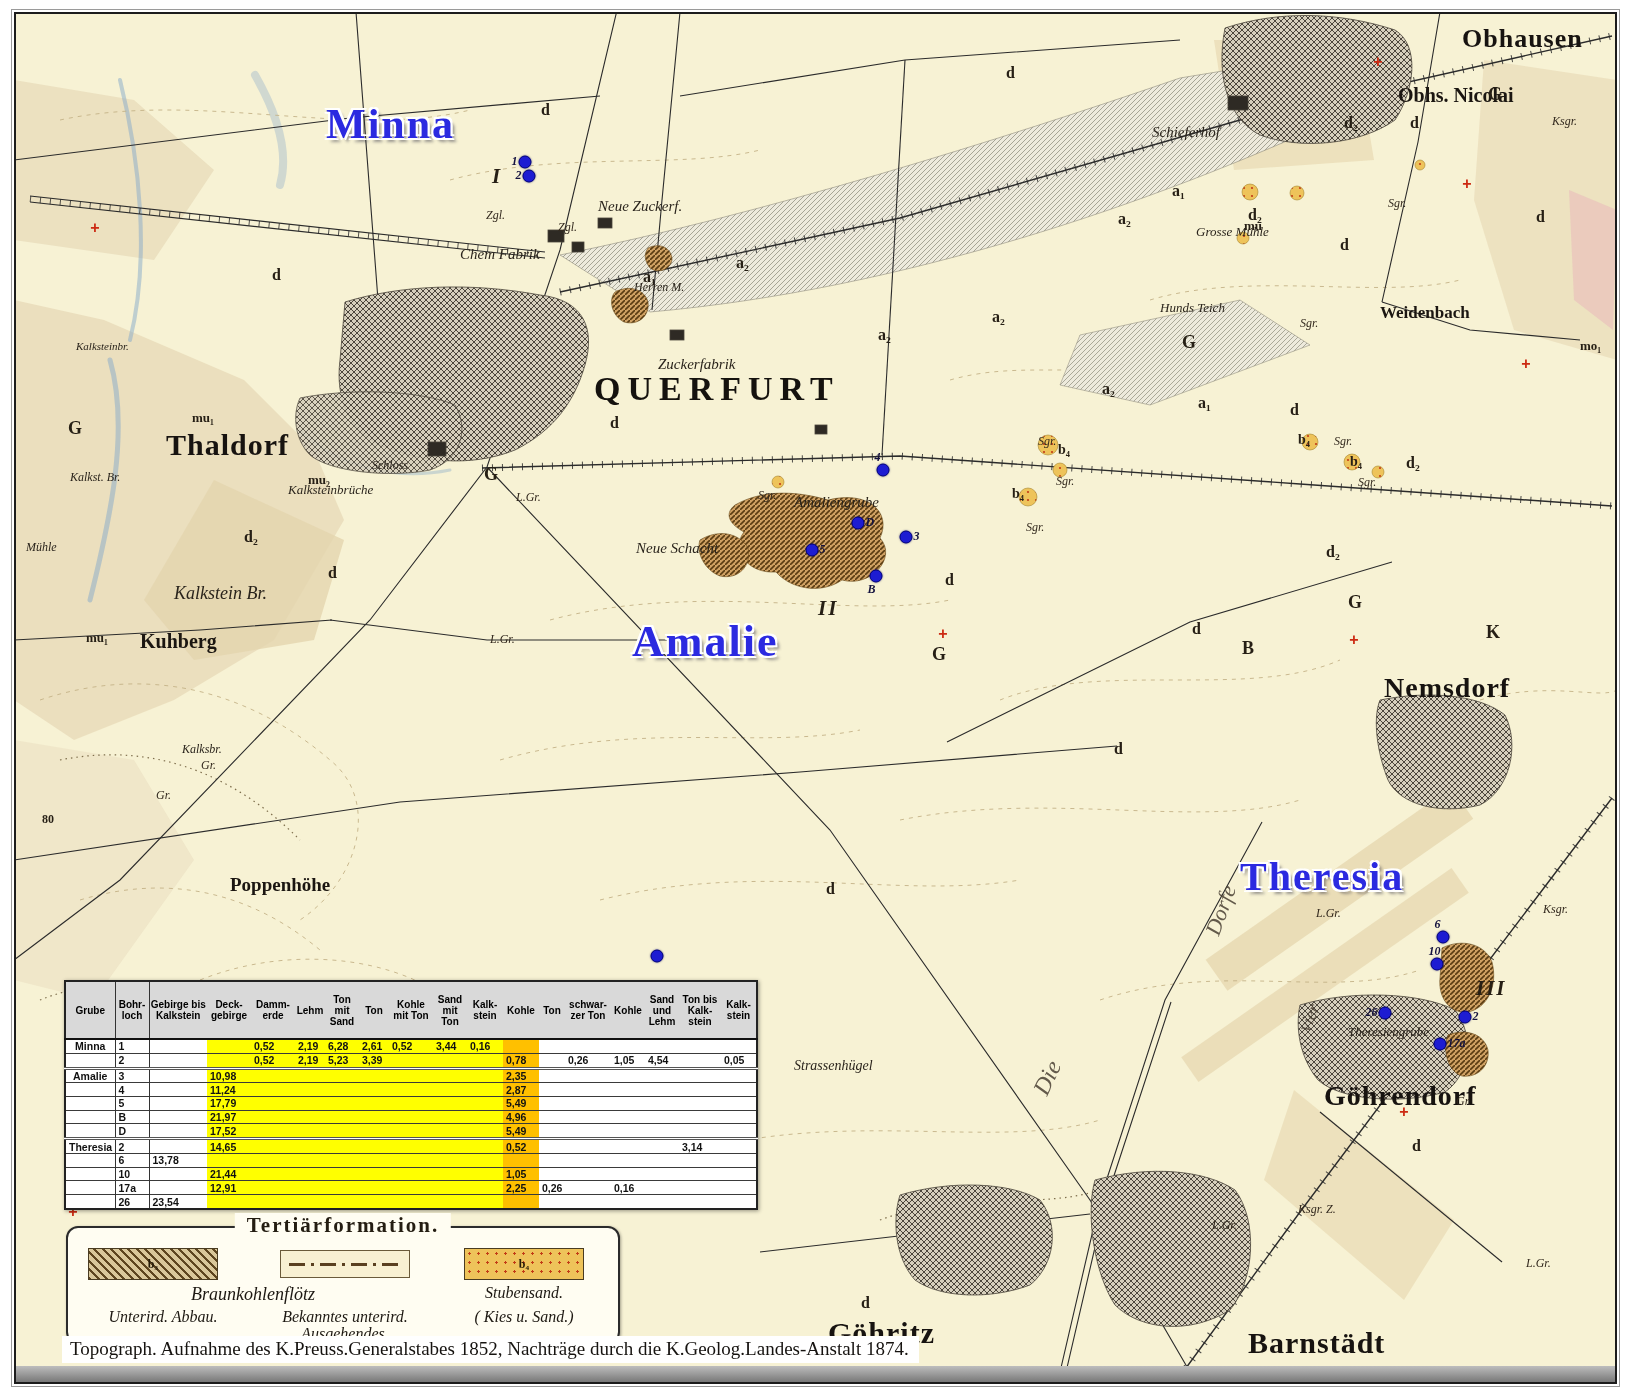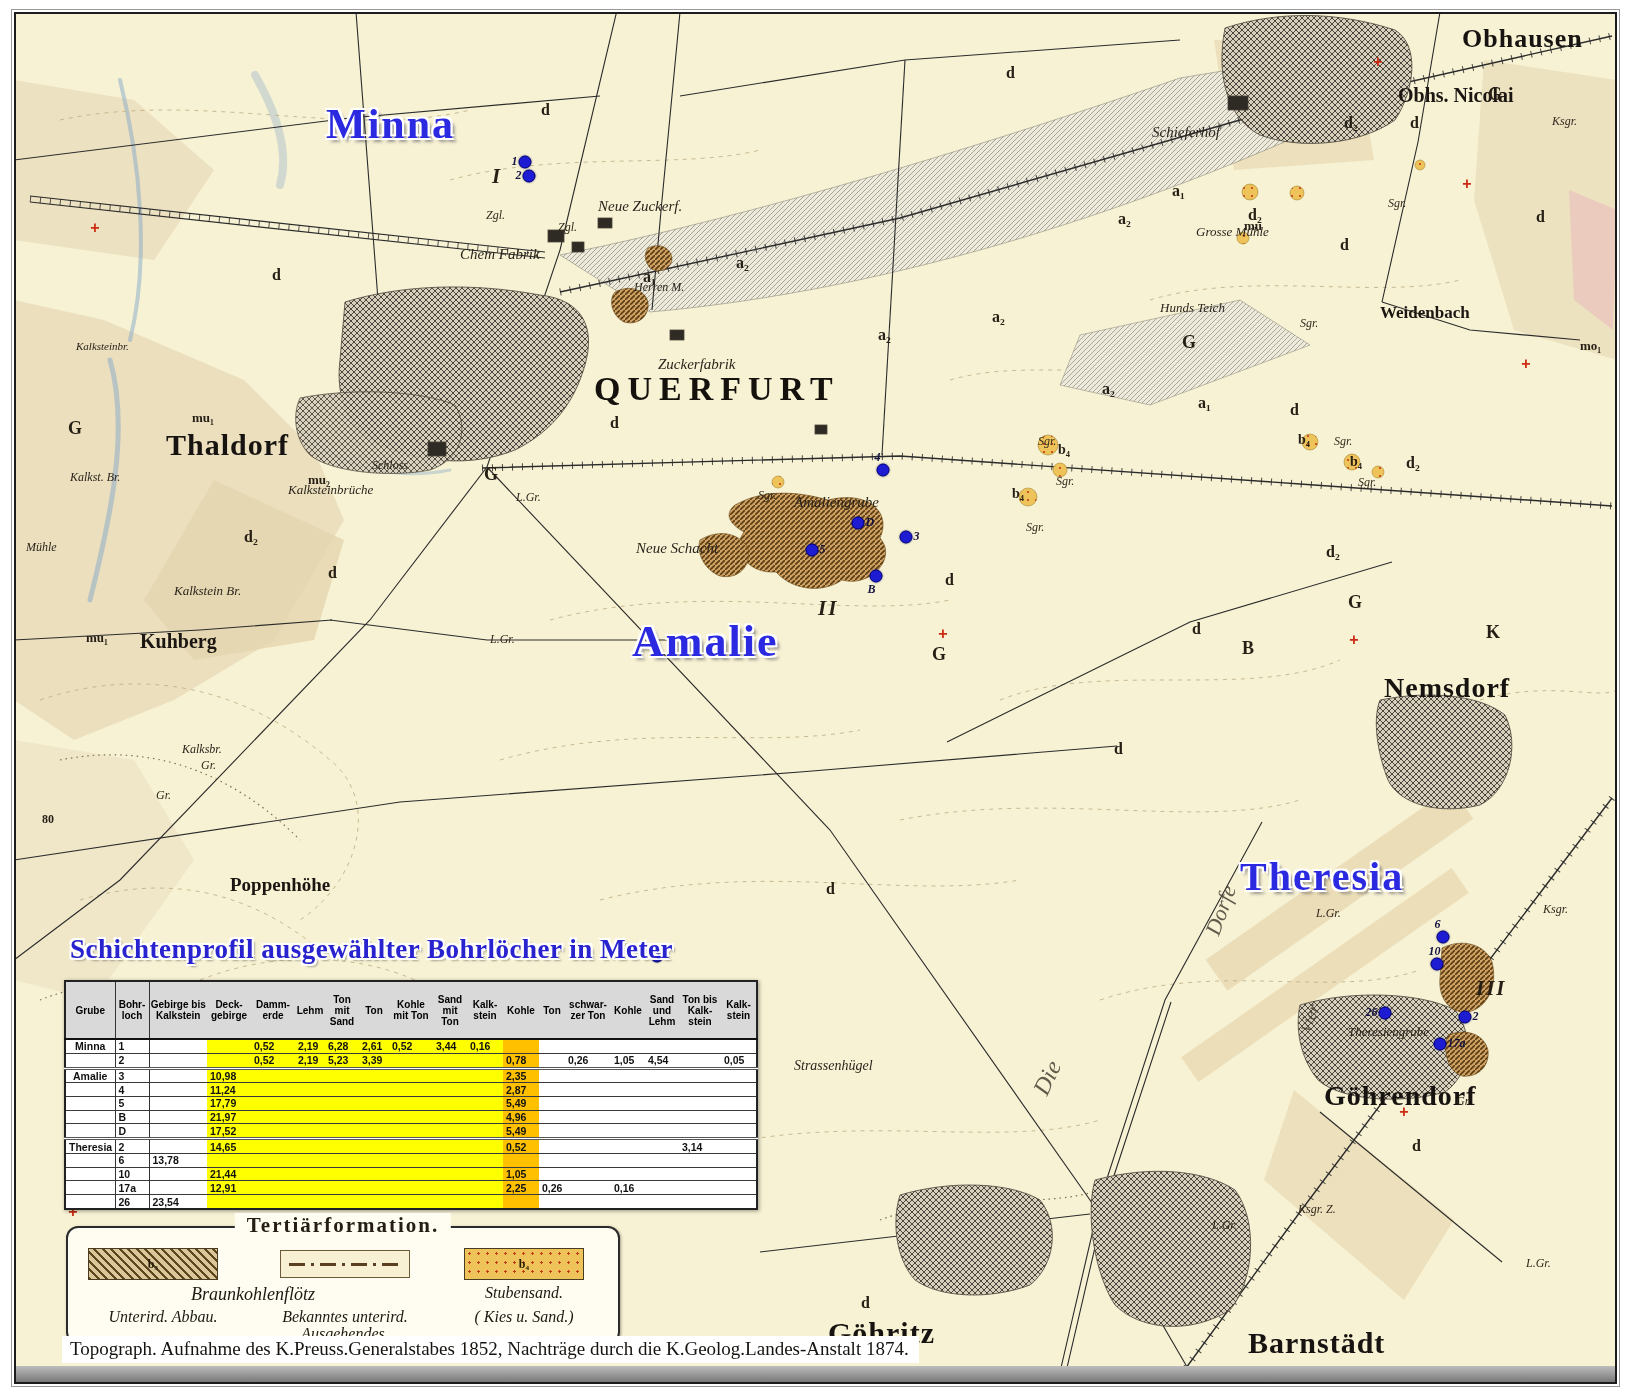--- a/index.html
+++ b/index.html
@@ -251,21 +251,21 @@
       <div class="ml place" style="left: 598px; top: 198px;">Neue Zuckerf.</div>
       <div class="ml place" style="left: 460px; top: 246px;">Chem Fabrik</div>
       <div class="ml place" style="left: 658px; top: 356px;">Zuckerfabrik</div>
       <div class="ml place" style="left: 634px; top: 280px; font-size: 12px;">Herren M.</div>
       <div class="ml place" style="left: 794px; top: 494px;">Amaliengrube</div>
       <div class="ml place" style="left: 636px; top: 540px;">Neue Schacht</div>
       <div class="ml place" style="left: 1348px; top: 1024px; font-size: 13px;">Theresiengrube</div>
       <div class="ml place" style="left: 794px; top: 1058px; font-size: 14px;">Strassenhügel</div>
       <div class="ml place" style="left: 372px; top: 458px; font-size: 12px;">Schloss</div>
       <div class="ml place" style="left: 288px; top: 482px; font-size: 13px;">Kalksteinbrüche</div>
-      <div class="ml place" style="left: 174px; top: 583px; font-size: 13px;">Kalkstein Br.</div>
+      <div class="ml place" style="left: 174px; top: 583px; font-size: 18px;">Kalkstein Br.</div>
       <div class="ml place" style="left: 70px; top: 426px; font-size: 12px; margin-top: 44px;">Kalkst. Br.</div>
       <div class="ml place" style="left: 76px; top: 340px; font-size: 11px;">Kalksteinbr.</div>
       <div class="ml place" style="left: 182px; top: 742px; font-size: 12px;">Kalksbr.</div>
       <div class="ml place" style="left: 26px; top: 540px; font-size: 12px;">Mühle</div>
       <div class="ml cursive" style="left: 1028px; top: 1088px; font-size: 24px; transform: rotate(-65deg);">Die</div>
       <div class="ml cursive" style="left: 1294px; top: 1026px; font-size: 18px; transform: rotate(-65deg);">vier</div>
       <div class="ml cursive" style="left: 1200px; top: 930px; font-size: 22px; transform: rotate(-70deg);">Dorfe</div>
       <div class="ml tiny" style="left: 516px; top: 490px;">L.Gr.</div>
       <div class="ml tiny" style="left: 490px; top: 632px;">L.Gr.</div>
       <div class="ml tiny" style="left: 1316px; top: 906px;">L.Gr.</div>
@@ -383,21 +383,20 @@
       <span class="rc" style="left: 1378px; top: 62px;">+</span>
       <span class="rc" style="left: 1467px; top: 184px;">+</span>
       <span class="rc" style="left: 1354px; top: 640px;">+</span>
       <span class="rc" style="left: 943px; top: 634px;">+</span>
       <span class="rc" style="left: 600px; top: 1206px;">+</span>
       <span class="rc" style="left: 73px; top: 1212px;">+</span>
       <span class="rc" style="left: 1404px; top: 1112px;">+</span>
       <span class="rc" style="left: 1526px; top: 364px;">+</span>
     </div>
 
-  <div id="profile-heading">Schichtenprofil ausgewählter Bohrlöcher in Meter</div>
   <div id="profile-table">
     <table>
       <colgroup id="pt-cols">
           <col style="width: 50px;">
           <col style="width: 34px;">
           <col style="width: 58px;">
           <col style="width: 44px;">
           <col style="width: 44px;">
           <col style="width: 30px;">
           <col style="width: 34px;">

